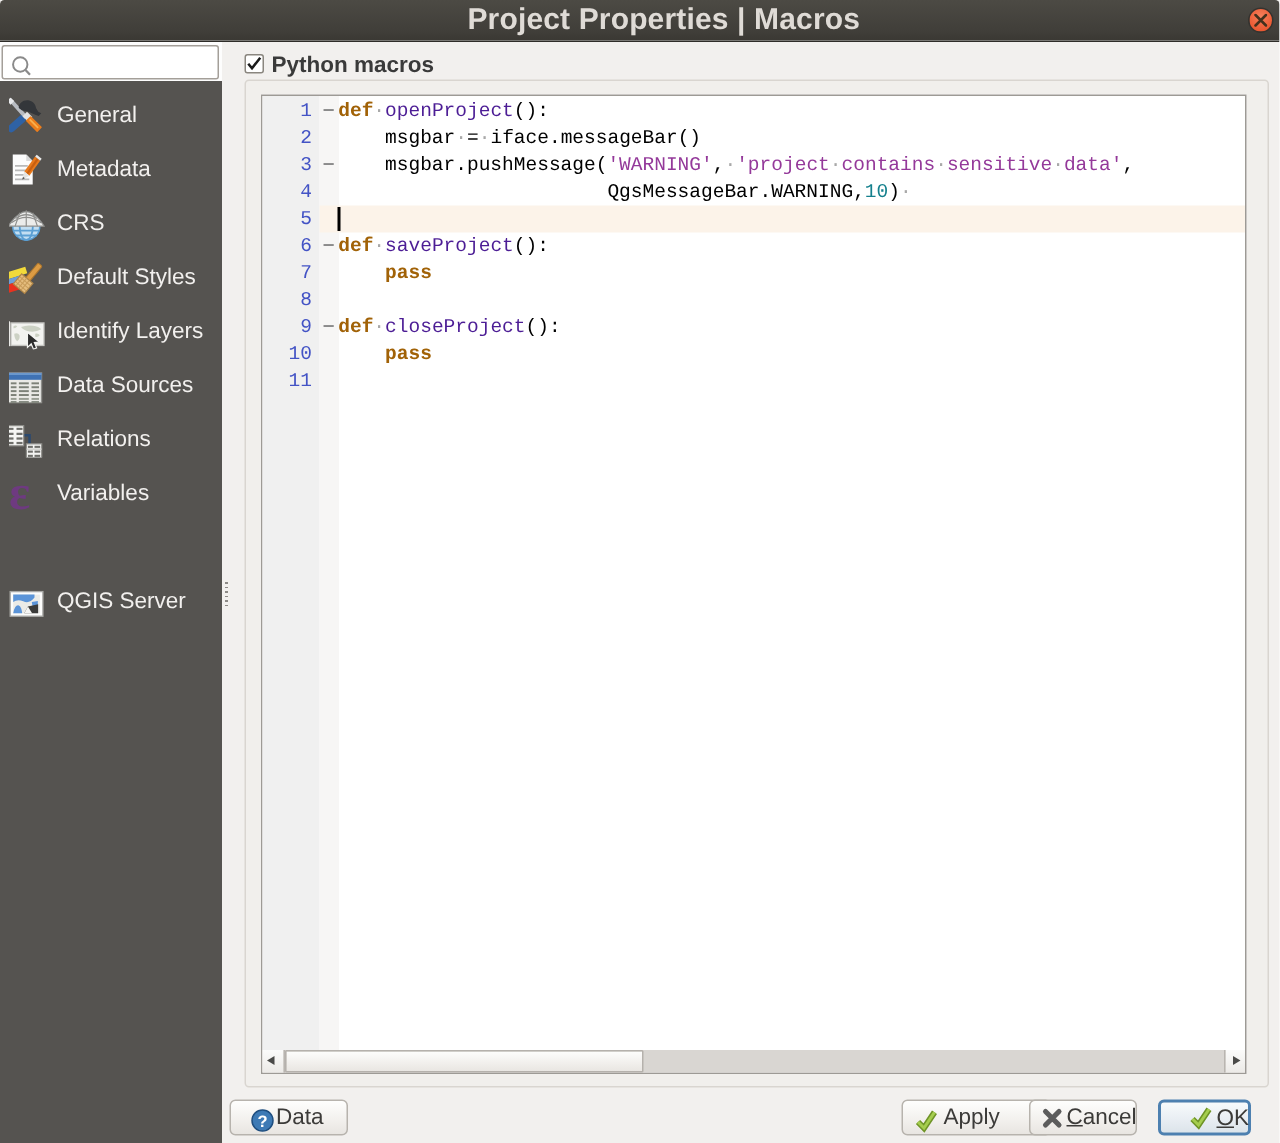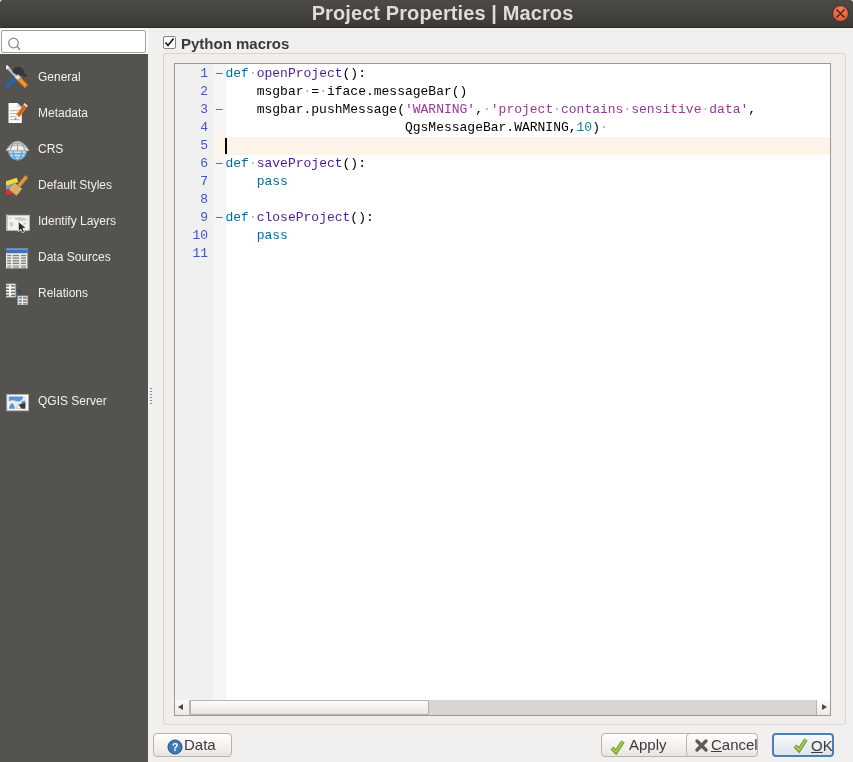--- a/index.html
+++ b/index.html
@@ -14,41 +14,41 @@
     font-size:20px;font-weight:bold;color:#dfdbd6;line-height:27px;letter-spacing:0.1px;}
   #closebtn{position:absolute;left:832px;top:5px;width:17px;height:17px;border-radius:50%;
     background:radial-gradient(circle at 50% 35%,#f4815d,#ed5f38 60%,#e04f28);
     border:1px solid #35332f;box-sizing:border-box;}
   #closebtn svg{position:absolute;left:3px;top:3px;}
   
   #sidebar{position:absolute;left:0;top:28px;width:148px;height:734px;background:#fdfdfd;}
   #search{position:absolute;left:1px;top:2px;width:145px;height:23px;background:#fff;
     border:1px solid #a49f99;border-radius:2px;box-sizing:border-box;}
   #list{position:absolute;left:0;top:26px;width:148px;height:708px;background:#555350;}
-  .item{position:absolute;left:0;width:148px;height:36px;color:#f2f0ee;font-size:12px;}
+  .item{position:absolute;left:0;width:148px;height:36px;color:#f2f0ee;font-size:15px;}
   .item .lbl{position:absolute;left:38px;top:0;line-height:36px;white-space:nowrap;}
   .item .ico{position:absolute;left:6px;top:6px;width:24px;height:24px;}
   .item.sel{background:#f2f0ee;color:#333;}
   
   #cb{position:absolute;left:163px;top:36px;width:13px;height:13px;background:#fff;
     border:1px solid #8a867f;border-radius:2px;box-sizing:border-box;}
   #cblabel{position:absolute;left:181px;top:35px;font-size:15px;font-weight:bold;color:#3a3a3a;}
   #groupbox{position:absolute;left:163px;top:53px;width:683px;height:672px;
     border:1px solid #d9d5d0;border-radius:3px;box-sizing:border-box;background:#f1efec;}
   #editor{position:absolute;left:174px;top:63px;width:657px;height:653px;
     border:1px solid #9d9a95;box-sizing:border-box;background:#fff;}
   #gutter{position:absolute;left:175px;top:64px;width:38px;height:636px;background:#f0f0f0;}
   #foldcol{position:absolute;left:213px;top:64px;width:13px;height:636px;background:#f7f6f5;}
   #curline{position:absolute;left:213px;top:137px;width:617px;height:18px;background:#fcf3e9;}
   #caret{position:absolute;left:225px;top:138px;width:2px;height:16px;background:#000;}
   pre{margin:0;font-family:"Liberation Mono", monospace;font-size:13px;line-height:18px;}
   #nums{position:absolute;left:175px;top:65px;width:33px;text-align:right;color:#4353c5;}
   #folds{position:absolute;left:215px;top:64px;width:10px;color:#6e6e6e;font-family:"Liberation Sans";font-size:14px;line-height:18px;}
   #code{position:absolute;left:225.5px;top:65px;}
-  .kw{color:#0369a1;}
+  .kw{color:#a16207;font-weight:bold;}
   .fn{color:#4c1d95;}
   .st{color:#94399a;}
   .nu{color:#15808d;}
   .ws{color:#a9a9a9;}
   
   #hscroll{position:absolute;left:175px;top:700px;width:655px;height:15px;background:#d9d6d2;}
   .sbtn{position:absolute;top:0;width:13.5px;height:15px;background:linear-gradient(#fbfbfa,#eceae7);}
   #sbleft{left:0;border-right:1px solid #b9b5b0;}
   #sbright{right:0;border-left:1px solid #b9b5b0;}
   .arrow{position:absolute;top:4px;width:0;height:0;border-top:3.5px solid transparent;border-bottom:3.5px solid transparent;}
@@ -124,20 +124,26 @@
           <span class="ico" id="ic-data"><svg width="24" height="24" viewBox="0 0 24 24">
               <use href="#g-data"></use>
             </svg></span>
           <span class="lbl">Data Sources</span>
         </div>
       <div class="item" style="top:221px">
           <span class="ico" id="ic-rel"><svg width="24" height="24" viewBox="0 0 24 24">
               <use href="#g-rel"></use>
             </svg></span>
           <span class="lbl">Relations</span>
+        </div>
+      <div class="item" style="top:257px">
+          <span class="ico" id="ic-var"><svg width="24" height="24" viewBox="0 0 24 24">
+              <use href="#g-var"></use>
+            </svg></span>
+          <span class="lbl">Variables</span>
         </div>
       <div class="item" style="top:329px">
           <span class="ico" id="ic-server"><svg width="24" height="24" viewBox="0 0 24 24">
               <use href="#g-server"></use>
             </svg></span>
           <span class="lbl">QGIS Server</span>
         </div>
     </div>
   </div>
 

